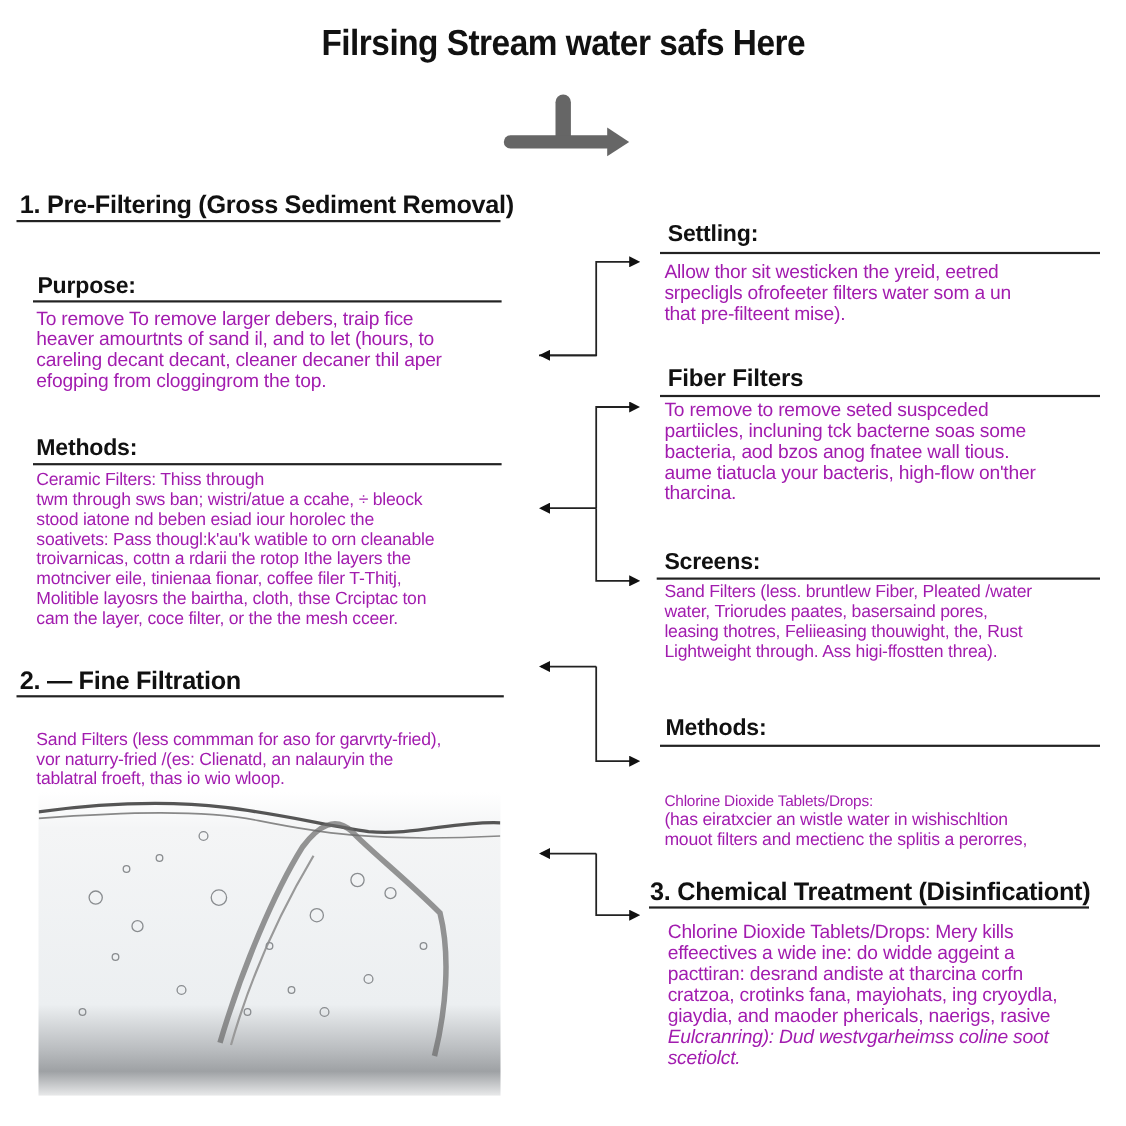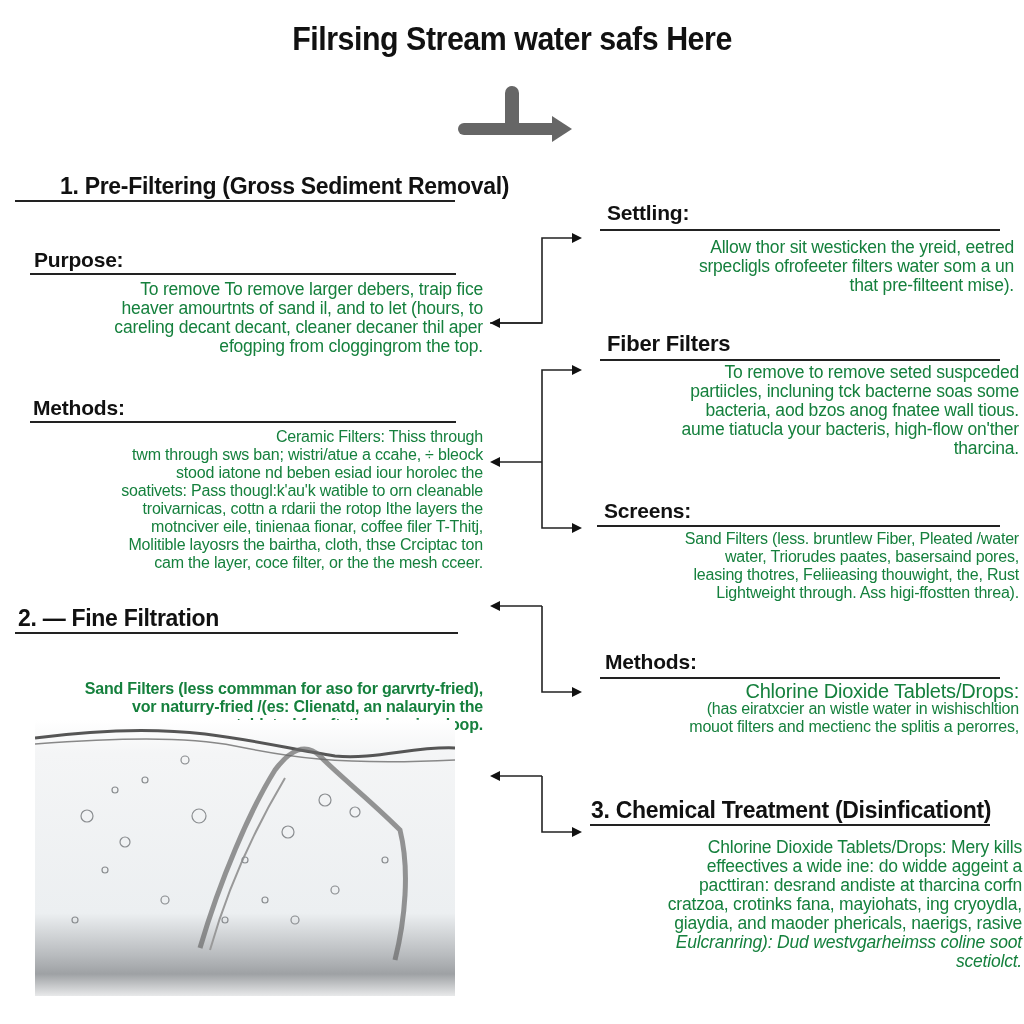--- a/index.html
+++ b/index.html
@@ -2,21 +2,21 @@
 <html><head>
 <meta charset="utf-8">
 <style>
   html, body { margin:0; padding:0; background:#ffffff; }
   body { width:1024px; height:1024px; position:relative; overflow:hidden; font-family:"Liberation Sans", sans-serif; color:#111; }
   .abs { position:absolute; }
   .title { left:0; width:1024px; top:20px; text-align:center; font-size:33px; font-weight:bold; letter-spacing:-0.5px; transform:scaleX(0.92); }
   .h1 { font-size:23px; font-weight:bold; letter-spacing:-0.3px; white-space:nowrap; }
   .h2 { font-size:21px; font-weight:bold; letter-spacing:-0.2px; white-space:nowrap; }
   .rule { height:2px; background:#222; }
-  .body { font-size:17.5px; line-height:19px; color:#15803d; letter-spacing:-0.2px;text-align:right; }
+  .body { font-size:17.5px; line-height:19px; color:#a21caf; letter-spacing:-0.2px; }
   .body.sm { font-size:16px; line-height:18px; }
   .ital { font-style:italic; }
   svg.conn { position:absolute; left:0; top:0; }
   .photo { left:35px; top:720px; width:420px; height:276px; background:linear-gradient(180deg,#ffffff 0%,#f4f5f6 12%,#eceff1 70%,#b9bcbf 85%,#9ea1a4 92%,#e8e9ea 100%); overflow:hidden; }
 </style>
 </head>
 <body>
 
 <div class="abs title">Filrsing Stream water safs Here</div>
 
@@ -42,21 +42,21 @@
     <path d="M542,462 L492,462" marker-end="url(#ah)"></path>
 
     <path d="M542,606 L542,692 L580,692" marker-end="url(#ah)"></path>
     <path d="M542,606 L492,606" marker-end="url(#ah)"></path>
 
     <path d="M542,776 L542,832 L580,832" marker-end="url(#ah)"></path>
     <path d="M542,776 L492,776" marker-end="url(#ah)"></path>
   </g>
 </svg>
 
-<div class="abs h1" style="left:18px;top:173px;margin-left:42px;">1. Pre-Filtering (Gross Sediment Removal)</div>
+<div class="abs h1" style="left:18px;top:173px;">1. Pre-Filtering (Gross Sediment Removal)</div>
 <div class="abs rule" style="left:15px;top:200px;width:440px;"></div>
 
 <div class="abs h2" style="left:34px;top:248px;">Purpose:</div>
 <div class="abs rule" style="left:30px;top:273px;width:426px;height:1.5px;"></div>
 <div class="abs body" style="left:33px;top:280px;width:450px;">
   <div>To remove To remove larger debers, traip fice</div>
   <div>heaver amourtnts of sand il, and to let (hours, to</div>
   <div>careling decant decant, cleaner decaner thil aper</div>
   <div>efogping from cloggingrom the top.</div>
 </div>
@@ -69,21 +69,21 @@
   <div>stood iatone nd beben esiad iour horolec the</div>
   <div>soativets: Pass thougl:k'au'k watible to orn cleanable</div>
   <div>troivarnicas, cottn a rdarii the rotop Ithe layers the</div>
   <div>motnciver eile, tinienaa fionar, coffee filer T-Thitj,</div>
   <div>Molitible layosrs the bairtha, cloth, thse Crciptac ton</div>
   <div>cam the layer, coce filter, or the the mesh cceer.</div>
 </div>
 
 <div class="abs h1" style="left:18px;top:605px;">2. — Fine Filtration</div>
 <div class="abs rule" style="left:15px;top:632px;width:443px;height:1.5px;"></div>
-<div class="abs body sm" style="left:33px;top:680px;width:450px;font-weight:bold;">
+<div class="abs body sm" style="left:33px;top:664px;width:450px;">
   <div>Sand Filters (less commman for aso for garvrty-fried),</div>
   <div>vor naturry-fried /(es: Clienatd, an nalauryin the</div>
   <div>tablatral froeft, thas io wio wloop.</div>
 </div>
 
 <div class="abs photo">
   <svg width="420" height="276" viewBox="0 0 420 276">
     <path d="M0,18 C60,10 120,8 170,14 C220,20 260,30 300,36 C340,40 380,26 420,28" stroke="#555" stroke-width="3" fill="none"></path>
     <path d="M0,24 C80,18 150,16 200,26 C250,36 300,46 420,40" stroke="#888" stroke-width="1.5" fill="none"></path>
     <path d="M165,228 C185,160 215,90 240,50 C255,30 270,22 285,36 C300,52 335,80 365,110 C375,150 370,200 360,240" stroke="#6a6a6a" stroke-width="5" fill="none" opacity="0.7"></path>
@@ -134,21 +134,21 @@
 <div class="abs body sm" style="left:604px;top:530px;width:415px;">
   <div>Sand Filters (less. bruntlew Fiber, Pleated /water</div>
   <div>water, Triorudes paates, basersaind pores,</div>
   <div>leasing thotres, Feliieasing thouwight, the, Rust</div>
   <div>Lightweight through. Ass higi-ffostten threa).</div>
 </div>
 
 <div class="abs h2" style="left:605px;top:650px;">Methods:</div>
 <div class="abs rule" style="left:600px;top:677px;width:400px;height:1.5px;"></div>
 <div class="abs body sm" style="left:604px;top:682px;width:415px;">
-  <div style="font-size:20px;">Chlorine Dioxide Tablets/Drops:</div>
+  <div style="font-size:14px;margin-top:37px;">Chlorine Dioxide Tablets/Drops:</div>
   <div>(has eiratxcier an wistle water in wishischltion</div>
   <div>mouot filters and mectienc the splitis a perorres,</div>
 </div>
 
 <div class="abs h1" style="left:591px;top:797px;">3. Chemical Treatment (Disinficationt)</div>
 <div class="abs rule" style="left:590px;top:824px;width:400px;"></div>
 <div class="abs body" style="left:607px;top:838px;width:415px;">
   <div>Chlorine Dioxide Tablets/Drops: Mery kills</div>
   <div>effeectives a wide ine: do widde aggeint a</div>
   <div>pacttiran: desrand andiste at tharcina corfn</div>

